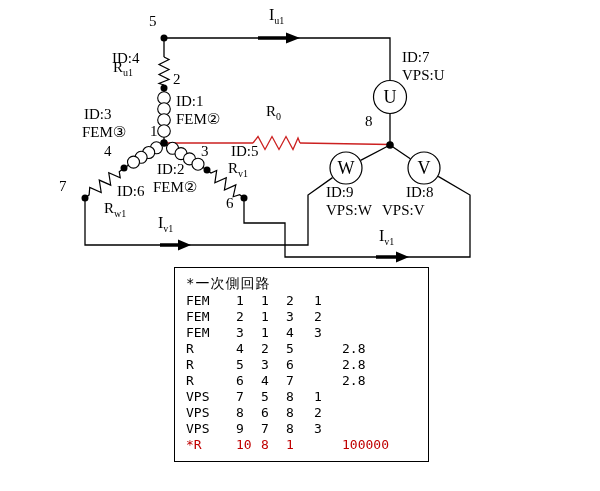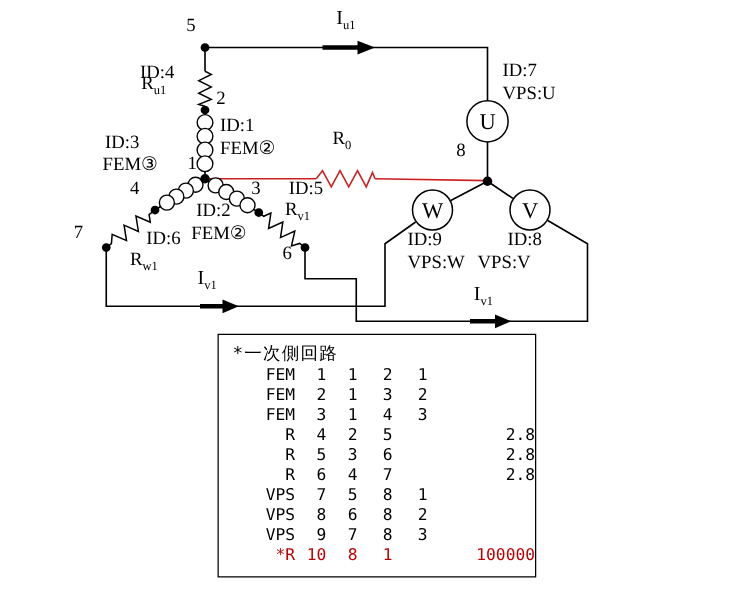--- a/index.html
+++ b/index.html
@@ -10,21 +10,21 @@
   .lbl{position:absolute;font-size:15px;color:#000;white-space:nowrap;line-height:1.05;}
   .lbl sub{font-size:10px;line-height:0;}
   .cur{font-size:16px;font-weight:500;}
   .netlist{position:absolute;left:174px;top:267px;width:255px;height:195px;
            border:1px solid #000;box-sizing:border-box;background:#fff;
            font-family:"DejaVu Sans Mono","Liberation Mono",monospace;font-size:13px;color:#000;
            padding-top:5px;}
   .nl-title{padding-left:11px;height:20px;line-height:20px;font-size:14px;letter-spacing:1px;}
   .nl-row{display:grid;grid-template-columns:50px 25px 25px 28px 28px auto;
           padding-left:11px;height:16px;line-height:16px;}
-  .nl-row span{display:block;text-align:right;}
+  .nl-row span{display:block;}
   .nl-row.red{color:#c00000;}
   .footnote{position:absolute;left:74px;top:467px;font-size:13px;color:#c00000;
             font-family:"DejaVu Sans Mono","Liberation Mono",monospace;
             letter-spacing:0.5px;white-space:nowrap;}
 </style>
 </head>
 <body>
 
 <div class="stage">
 

